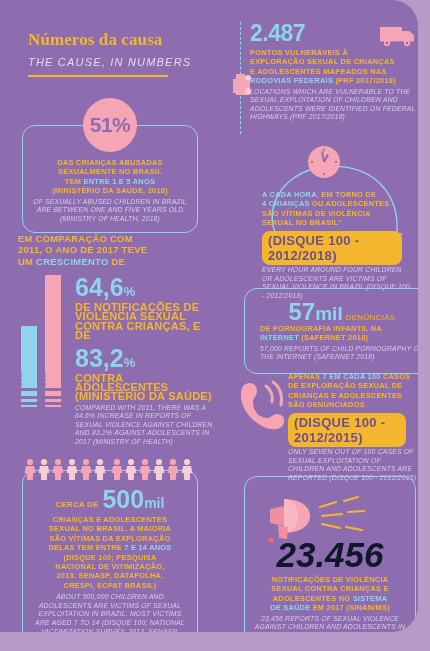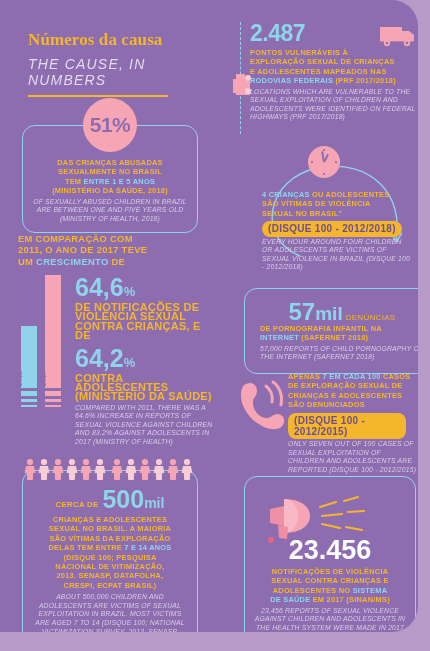--- a/index.html
+++ b/index.html
@@ -68,21 +68,21 @@
   .header h1 {
     margin: 0;
     font-family: "Liberation Serif", serif;
     font-weight: bold;
     font-size: 17px;
     color: #f4b62c;
     letter-spacing: 0.1px;
   }
   .header .sub {
     margin: 6px 0 0 0;
-    font-size: 14px;
+    font-size: 11px;
     font-style: italic;
     letter-spacing: 1.2px;
     color: #e3dbee;
     text-transform: uppercase;
   }
   .header .rule {
     margin-top: 7px;
     width: 140px;
     height: 1.6px;
     background: #f4b62c;
@@ -182,41 +182,41 @@
     position: absolute; background: #8d6cb0; border-radius: 1px;
   }
   .clockface .hh { width: 1.6px; height: 9px;  left: 15.2px; top: 7px; transform-origin: bottom center; transform: rotate(28deg); }
   .clockface .mh { width: 1.6px; height: 11px; left: 15.2px; top: 5px; transform-origin: bottom center; transform: rotate(-10deg); }
   .clockface .pip { position: absolute; width: 1.6px; height: 1.6px; border-radius: 50%; background: #8d6cb0; }
   .arc { position: absolute; left: 10px; top: 16px; }
   .clocktxt { position: absolute; left: 28px; top: 50px; width: 152px; }
   .pill {
     display: inline-block; margin: 3px 12px 1px 0;
     background: #f4b62c; color: #6f4f90;
-    font-weight: bold; font-size: 10px; letter-spacing: 0.3px;
+    font-weight: bold; font-size: 13px; letter-spacing: 0.3px;
     padding: 2.2px 6px; border-radius: 8px;
   }
 
   
   .b57 { position: absolute; left: 12px; top: 288px; width: 196px; padding: 11px 15px; text-align: left; }
   .b57 .line1 { display: flex; align-items: baseline; justify-content: center; gap: 3px; }
   .b57 .line1 .n { font-size: 24px; font-weight: bold; color: #8fd4ea; line-height: 1; }
   .b57 .line1 .n small { font-size: 19px; }
   .b57 .line1 .w { font-weight: normal; font-size: 8px; letter-spacing: 0.3px; color: #f4b62c; text-transform: uppercase; }
 
   
   .phoneblk { position: absolute; left: 0px; top: 372px; width: 186px; }
   .phoneicon { position: absolute; left: 4px; top: 6px; }
   .phonetxt { position: absolute; left: 56px; top: 0px; width: 130px; }
 
   
   .megablk { position: absolute; left: 12px; top: 476px; width: 172px; padding: 8px 9px 10px 9px; text-align: center; }
   .megarow { position: relative; height: 58px; }
   .megaicon { position: absolute; left: 10px; top: 4px; }
-  .mega-n { font-size: 27px; font-weight: bold; color: #ffffff; line-height: 1; margin-top: -6px; }
+  .mega-n { font-size: 35px; font-weight: bold; color: #0f172a; line-height: 1; margin-top: -6px; font-style: italic; }
   .dot-red { position: absolute; left: 14px; top: 52px; width: 6px; height: 6px; border-radius: 50%; background: #e8657a; }
 </style>
 </head>
 <body>
 
 <div class="page">
   <div class="card">
     <div class="card-inner">
 
       <div class="header">
@@ -265,21 +265,21 @@
               <div class="seg" style="height:3px;background:#8d6cb0"></div>
               <div class="seg" style="height:3px;background:#f6a5b4"></div>
               <div class="seg" style="height:3px;background:#8d6cb0"></div>
               <div class="seg" style="height:2px;background:#f6a5b4"></div>
               <div class="lbl" style="bottom:19px">2017</div>
             </div>
           </div>
           <div class="nums">
             <div class="pct"><span>64,6</span><small>%</small></div>
             <div class="cap">DE NOTIFICAÇÕES DE VIOLÊNCIA SEXUAL CONTRA CRIANÇAS, E DE</div>
-            <div class="pct" style="margin-top:6px"><span>64,2</span><small>%</small></div>
+            <div class="pct" style="margin-top:6px"><span>83,2</span><small>%</small></div>
             <div class="cap">
               <div>CONTRA ADOLESCENTES</div>
               <div>(MINISTÉRIO DA SAÚDE)</div>
             </div>
             <div class="stat-en en">COMPARED WITH 2011, THERE WAS A 64.6% INCREASE IN REPORTS OF SEXUAL VIOLENCE AGAINST CHILDREN AND 83.2% AGAINST ADOLESCENTS IN 2017 (MINISTRY OF HEALTH)</div>
           </div>
         </div>
       </div>
 
       <div class="b500">
@@ -402,20 +402,21 @@
           <div class="clockface">
             <div class="hh"></div>
             <div class="mh"></div>
             <div class="pip" style="left:15.2px; top:3px;"></div>
             <div class="pip" style="left:15.2px; top:27.4px;"></div>
             <div class="pip" style="left:3px; top:15.2px;"></div>
             <div class="pip" style="left:27.4px; top:15.2px;"></div>
           </div>
           <div class="clocktxt">
             <div class="stat-pt">
+              <div><span class="blue">A CADA HORA</span><span>, EM TORNO DE</span></div>
               <div><span class="blue">4 CRIANÇAS</span><span> OU ADOLESCENTES</span></div>
               <div>SÃO VÍTIMAS DE VIOLÊNCIA</div>
               <div>SEXUAL NO BRASIL"</div>
             </div>
             <div class="pill">(DISQUE 100 - 2012/2018)</div>
             <div class="stat-en">EVERY HOUR AROUND FOUR CHILDREN OR ADOLESCENTS ARE VICTIMS OF SEXUAL VIOLENCE IN BRAZIL (DISQUE 100 - 2012/2018)</div>
           </div>
         </div>
 
         <div class="roundbox b57">

